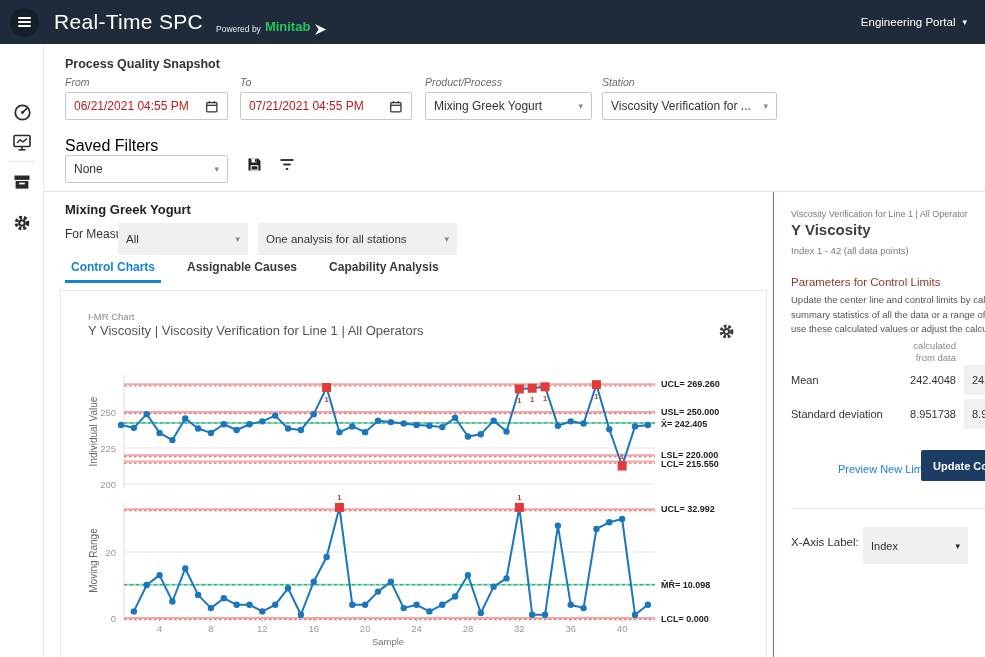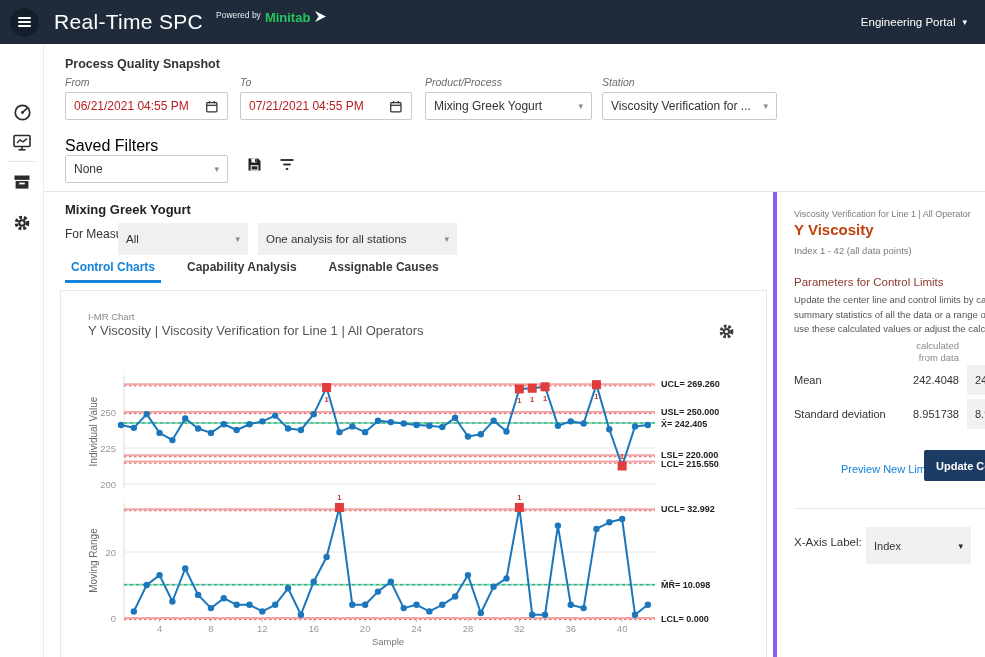--- a/index.html
+++ b/index.html
@@ -2,21 +2,21 @@
 <html><head>
 <meta charset="utf-8">
 <style>
   html,body{margin:0;padding:0;background:#fff;font-family:"Liberation Sans",sans-serif;}
   #app{position:relative;width:985px;height:657px;overflow:hidden;background:#fff;}
 
   
   .topbar{position:absolute;left:0;top:0;width:985px;height:44px;background:#1f2b3a;display:flex;align-items:center;color:#fff;}
   .hamburger{margin-left:10px;width:29px;height:29px;border-radius:50%;background:#151f2c;border:none;display:flex;flex-direction:column;justify-content:center;align-items:center;gap:2.5px;cursor:pointer;flex:0 0 auto;}
   .hl{width:13px;height:1.6px;background:#fff;border-radius:1px;}
-  .titlewrap{display:flex;align-items:flex-start;margin-left:15px;}
+  .titlewrap{display:flex;align-items:flex-end;margin-left:15px;}
   .apptitle{font-size:21px;font-weight:400;letter-spacing:.3px;color:#fff;}
   .powered{margin-left:13px;font-size:8.5px;color:#e8ecf0;}
   .brand{margin-left:4px;font-size:13px;font-weight:700;color:#22c55e;}
   .brandlogo{margin-left:5px;transform:translateY(1px);}
   .portal{margin-left:auto;margin-right:18px;font-size:11.5px;display:flex;align-items:center;gap:7px;cursor:pointer;color:#fff;}
   .caret-w{font-size:9px;color:#fff;}
 
   
   .sidebar{position:absolute;left:0;top:44px;width:44px;height:613px;background:#fff;border-right:1px solid #ebebeb;box-sizing:border-box;}
   .side-btn{position:absolute;left:8px;width:28px;height:28px;background:none;border:none;cursor:pointer;display:flex;align-items:center;justify-content:center;padding:0;}
@@ -49,23 +49,23 @@
   .tab.active{color:#1583d8;border-bottom-color:#1583d8;}
 
   
   .chartcard{position:absolute;left:60px;top:290px;width:707px;height:400px;border:1px solid #e7e7e7;background:#fff;box-sizing:border-box;}
   .cc-type{position:absolute;left:27px;top:20px;font-size:9.5px;color:#8a8886;}
   .cc-title{position:absolute;left:27px;top:32px;font-size:13px;color:#555;}
   .gear-btn{position:absolute;right:30px;top:30px;width:20px;height:20px;border:none;background:none;cursor:pointer;padding:0;display:flex;align-items:center;justify-content:center;}
   #spc-svg{position:absolute;left:85px;top:355px;font-family:"Liberation Sans",sans-serif;}
 
   
-  .rightpanel{position:absolute;left:773px;top:192px;width:212px;height:465px;border-left:4px solid #8b5cf6;background:#fff;box-sizing:border-box;}
+  .rightpanel{position:absolute;left:773px;top:192px;width:212px;height:465px;border-left:1px solid #8b5cf6;background:#fff;box-sizing:border-box;}
   .rp-sub{position:absolute;left:17px;top:17px;width:196px;font-size:9px;color:#7a7a7a;white-space:nowrap;overflow:hidden;}
-  .rp-title{position:absolute;left:17px;top:29px;font-size:15px;font-weight:700;color:#c2410c;}
+  .rp-title{position:absolute;left:17px;top:29px;font-size:15px;font-weight:700;color:#404040;}
   .rp-index{position:absolute;left:17px;top:53px;font-size:9.5px;color:#7a7a7a;}
   .rp-section{position:absolute;left:17px;top:84px;font-size:11.5px;font-weight:400;color:#8b3b2b;}
   .rp-desc{position:absolute;left:17px;top:101px;width:196px;overflow:hidden;font-size:9.5px;color:#555;line-height:14.5px;}
   .rp-desc div{white-space:nowrap;}
   .rp-colhead{position:absolute;left:110px;top:148px;width:72px;text-align:right;font-size:9.5px;color:#8a8a8a;line-height:12px;}
   .rp-rowlabel{position:absolute;left:17px;font-size:11px;color:#333;}
   .rp-val{position:absolute;left:104px;width:78px;text-align:right;font-size:11px;color:#333;}
   .rp-input{position:absolute;left:190px;width:70px;height:30px;background:#f1f1f2;border:none;outline:none;font-size:11px;color:#333;padding:0 0 0 8px;box-sizing:border-box;}
   .rp-link{position:absolute;left:64px;top:271px;font-size:11px;color:#1583d8;background:none;border:none;cursor:pointer;padding:0;font-family:inherit;}
   .rp-update{position:absolute;left:147px;top:258px;width:140px;height:31px;background:#1d3c63;color:#fff;font-size:11px;font-weight:700;border:none;border-radius:2px;cursor:pointer;text-align:left;padding:0 0 0 12px;font-family:inherit;}
@@ -210,22 +210,22 @@
     <div class="gsel" id="sel-measure">
       <span>All</span>
       <span class="caret-g">▾</span>
     </div>
     <div class="gsel" id="sel-mode">
       <span>One analysis for all stations</span>
       <span class="caret-g">▾</span>
     </div>
     <div class="tabs">
       <button class="tab active">Control Charts</button>
+      <button class="tab">Assignable Causes</button>
       <button class="tab">Capability Analysis</button>
-      <button class="tab">Assignable Causes</button>
     </div>
   </section>
 
   <section class="chartcard">
     <div class="cc-type">I-MR Chart</div>
     <div class="cc-title">Y Viscosity | Viscosity Verification for Line 1 | All Operators</div>
     <button class="gear-btn">
       <svg width="17" height="17" viewBox="0 0 18 18">
         <circle cx="9" cy="9" r="5.6" fill="none" stroke="#3b3b3b" stroke-width="3.4" stroke-dasharray="2.7 1.9"></circle>
         <circle cx="9" cy="9" r="3.8" fill="#3b3b3b"></circle>

